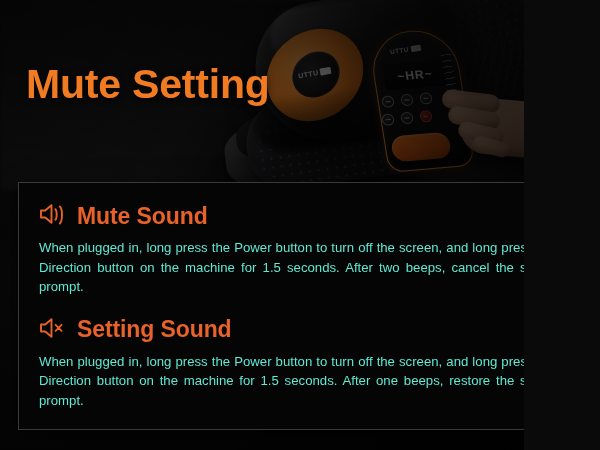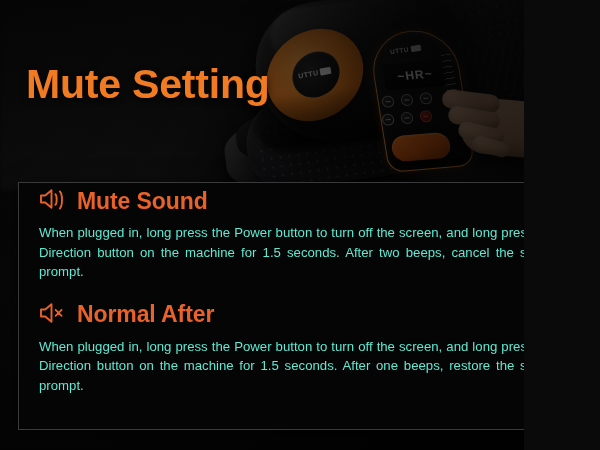--- a/index.html
+++ b/index.html
@@ -220,21 +220,21 @@
     color:#f07b23;
     text-shadow:0 2px 6px rgba(0,0,0,.7);
   }
 
   
   .card{
     position:absolute; left:18px; top:182px; width:560px; height:248px;
     background:#050505;
     border:1px solid #3a3a3c;
     box-shadow:0 6px 20px rgba(0,0,0,.65);
-    padding:3px 19px 0 19px;
+    padding:18px 19px 0 19px;
   }
   .sec{ margin-bottom:2px; }
   .sec-head{
     display:flex; align-items:center; gap:9px;
     margin-bottom:7px;
   }
   .sec-head .lbl{
     font-size:23px; font-weight:700; color:#e8622a; letter-spacing:-.1px;
   }
   .ico{ display:block; }
@@ -327,20 +327,20 @@
     </div>
 
     <div class="sec sec2">
       <div class="sec-head">
         <span class="ico">
           <svg width="30" height="26" viewBox="0 0 30 26" fill="none">
             <path d="M3 9.5h4.2L13.5 4.2v17.6L7.2 16.5H3z" stroke="#e8622a" stroke-width="1.9" stroke-linejoin="round" stroke-linecap="round"></path>
             <path d="M17.6 9.8l6 6M23.6 9.8l-6 6" stroke="#e8622a" stroke-width="1.8" stroke-linecap="round"></path>
           </svg>
         </span>
-        <span class="lbl">Normal After</span>
+        <span class="lbl">Setting Sound</span>
       </div>
       <p class="body">When plugged in, long press the Power button to turn off the screen, and long press the Direction button on the machine for 1.5 seconds. After one beeps, restore the sound prompt.</p>
     </div>
 
   </div>
 
 </div>
 
 </body></html>

